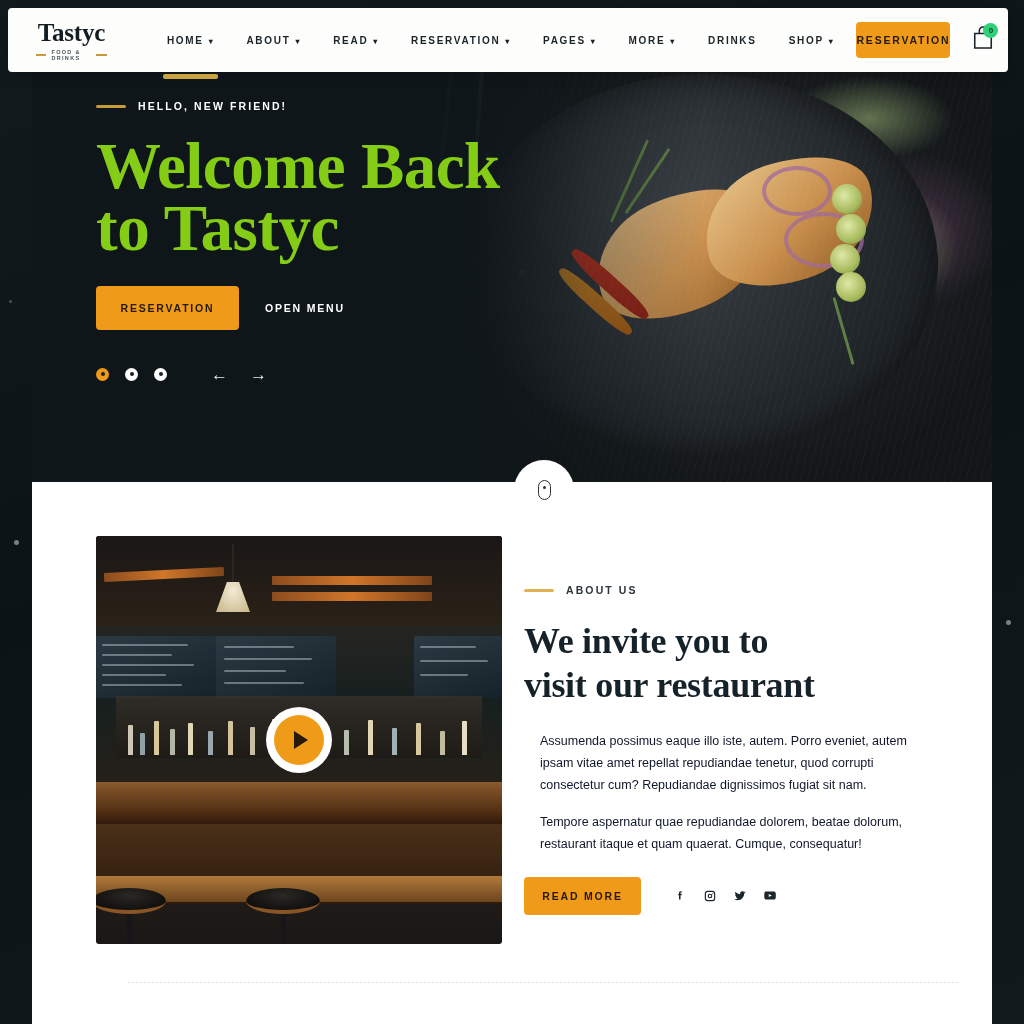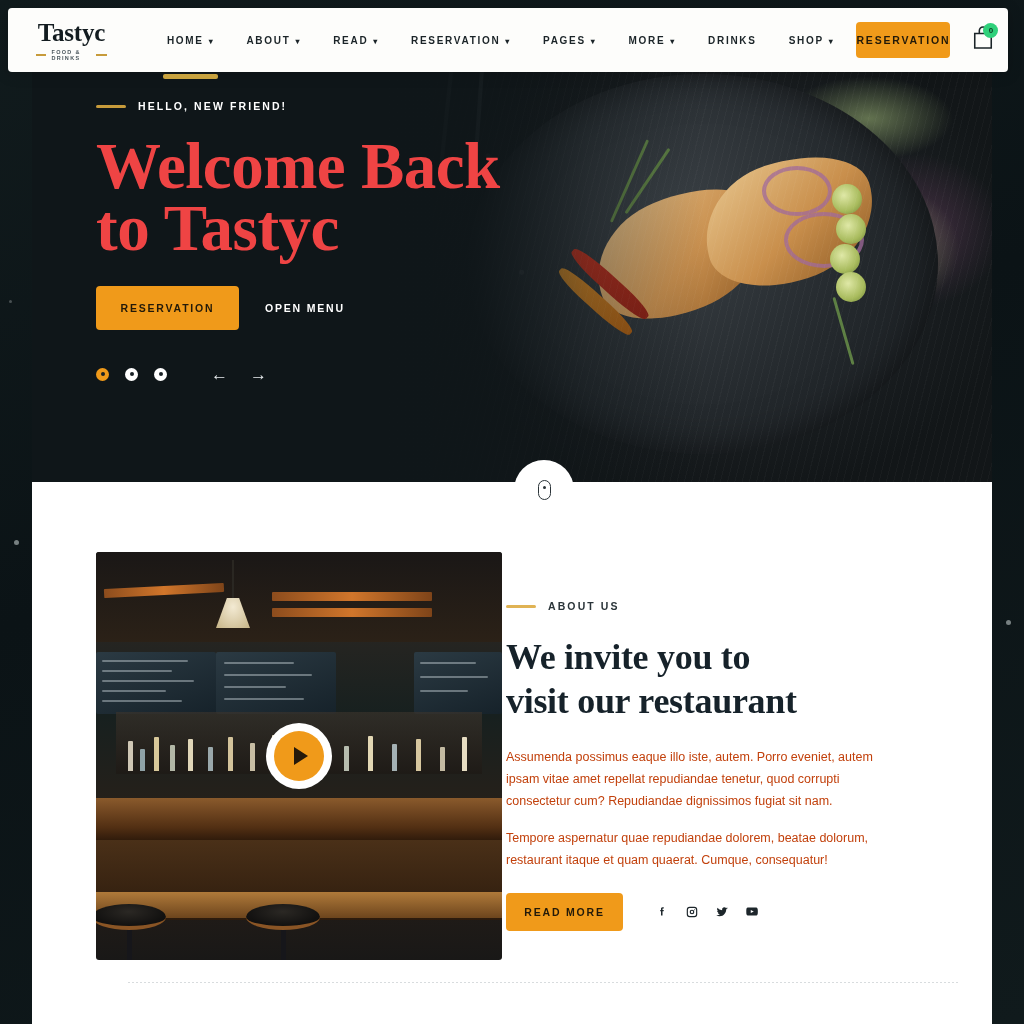--- a/index.html
+++ b/index.html
@@ -79,21 +79,21 @@
   }
 
   .hero-content{position:absolute;left:64px;top:84px;width:470px;z-index:5;}
   .eyebrow{display:flex;align-items:center;gap:12px;margin-bottom:24px;}
   .eyebrow .dash{width:30px;height:3px;background:#c79b3b;border-radius:2px;}
   .eyebrow .txt{
     color:#fff;font-size:10.5px;font-weight:700;letter-spacing:2.1px;
   }
   .hero-title{
     font-family:"Liberation Serif", serif;
-    color:#ef4444;font-size:65px;line-height:.95;font-weight:700;letter-spacing:-0.5px;
+    color:#84cc16;font-size:65px;line-height:.95;font-weight:700;letter-spacing:-0.5px;
     margin-bottom:26px;
   }
   .hero-sub{
     color:#ccd2d5;font-size:13.5px;line-height:1.75;max-width:265px;margin-bottom:28px;
   }
   .btn{
     display:inline-flex;align-items:center;justify-content:center;
     background:#f09a1a;color:#231a09;
     font-size:10.5px;font-weight:700;letter-spacing:1.8px;
     border:none;border-radius:4px;cursor:pointer;
@@ -147,21 +147,21 @@
   .hdr-btn{width:128px;height:36px;margin-left:6px;}
   .cart{position:relative;margin-left:22px;cursor:pointer;width:26px;height:28px;}
   .cart svg{width:22px;height:24px;}
   .cart .badge{
     position:absolute;right:-4px;top:-3px;width:15px;height:15px;border-radius:50%;
     background:#2fd07a;color:#0c3a22;font-size:8px;font-weight:700;
     display:flex;align-items:center;justify-content:center;
   }
 
   
-  .about{position:absolute;left:0;top:466px;width:960px;padding:70px 64px 0 64px;display:flex;gap:4px;}
+  .about{position:absolute;left:0;top:466px;width:960px;padding:54px 64px 0 64px;display:flex;gap:22px;}
   .about-media{
     position:relative;width:406px;height:408px;border-radius:3px;overflow:hidden;
     background:
       linear-gradient(180deg,#1b1b1a 0%,#2a2622 16%,#17201f 40%,#2b2018 70%,#191817 100%);
   }
   .bar-ceiling{position:absolute;left:0;top:0;width:100%;height:90px;
     background:linear-gradient(180deg,#1a1716,#2b2117);}
   .bar-beam{position:absolute;height:9px;background:linear-gradient(90deg,#8c4c1d,#d1762b,#7e4419);border-radius:1px;}
   .bar-lamp{position:absolute;left:120px;top:46px;width:34px;height:30px;
     background:radial-gradient(ellipse at 50% 30%,#f3ead3,#c6b486);
@@ -197,21 +197,21 @@
     border-top:9px solid transparent;border-bottom:9px solid transparent;margin-left:4px;
   }
 
   .about-text{flex:1;padding-top:48px;}
   .eyebrow.dark .txt{color:#2a3439;}
   .eyebrow.dark .dash{background:#e0b354;}
   .about-title{
     font-family:"Liberation Serif", serif;font-size:36px;line-height:1.22;
     font-weight:700;color:#16222a;margin-top:10px;margin-bottom:22px;letter-spacing:-.3px;
   }
-  .about-p{color:#c2410c;font-size:12.5px;line-height:1.78;margin-bottom:14px;max-width:400px;}
+  .about-p{color:#0f172a;font-size:12.5px;line-height:1.78;margin-bottom:14px;max-width:400px;margin-left:16px;}
   .about-actions{display:flex;align-items:center;gap:32px;margin-top:22px;}
   .read-btn{width:117px;height:38px;}
   .socials{display:flex;align-items:center;gap:16px;}
   .soc{color:#1d262b;cursor:pointer;display:flex;align-items:center;}
   .soc svg{width:14px;height:14px;fill:#1d262b;}
 
   .divider{
     position:absolute;left:96px;top:966px;width:832px;height:1px;
     background-image:linear-gradient(90deg,#d8dcde 50%,transparent 0);
     background-size:4px 1px;background-repeat:repeat-x;

